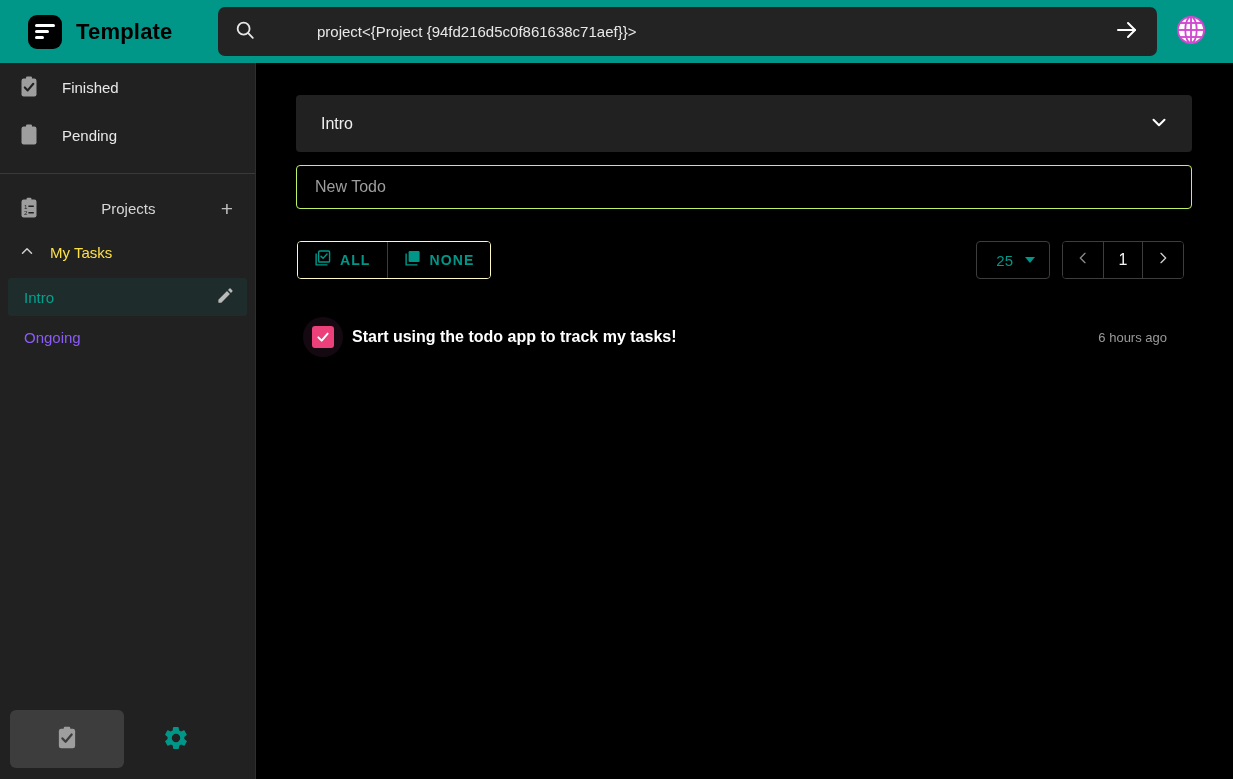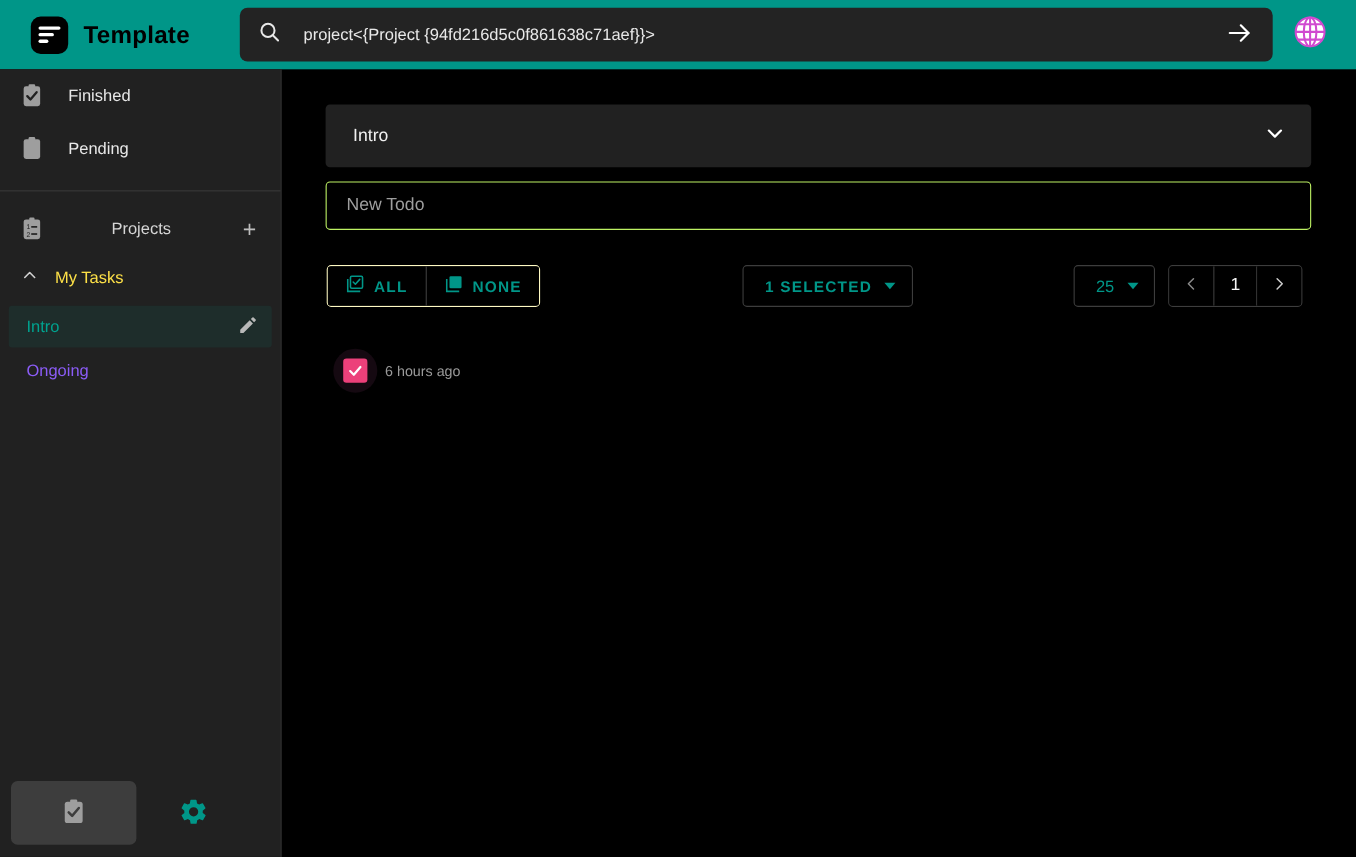--- a/index.html
+++ b/index.html
@@ -84,20 +84,21 @@
   }
   .search-icon { flex-shrink: 0; display: block; }
   .search-value {
     flex: 1;
     color: #e8e8e8;
     font-size: 15px;
     white-space: nowrap;
     overflow: hidden;
     text-overflow: ellipsis;
     padding-left: 6px;
+    margin-left: 41px;
   }
   .search-submit {
     background: none;
     border: none;
     cursor: pointer;
     display: flex;
     align-items: center;
     flex-shrink: 0;
     padding: 0;
   }
@@ -630,24 +631,20 @@
                 <path d="M2 5h2v15h15v2H2V5z" fill="#009688"></path>
                 <rect x="6.5" y="1.5" width="15.5" height="15.5" rx="1.6" fill="#009688"></rect>
               </svg>
             </span>
             <span>NONE</span>
           </button>
         </div>
 
         <div class="toolbar-spacer-a"></div>
 
-        <button class="selected-btn">
-          <span>1 SELECTED</span>
-          <span class="caret-teal"></span>
-        </button>
 
         <div class="toolbar-spacer-b"></div>
 
         <button class="pagesize-btn">
           <span>25</span>
           <span class="caret-teal"></span>
         </button>
 
         <div class="pager">
           <button class="pager-btn prev">
@@ -671,18 +668,19 @@
       <div class="todo-row">
         <span class="check-wrap">
           <span class="ripple">
             <span class="checkbox-on">
               <svg width="16" height="16" viewBox="0 0 24 24" fill="none" stroke="#ffffff" stroke-width="3" stroke-linecap="round" stroke-linejoin="round">
                 <polyline points="5,12.5 10,17.5 19,7"></polyline>
               </svg>
             </span>
           </span>
         </span>
+        <span class="todo-text">Start using the todo app to track my tasks!</span>
         <span class="todo-time">6 hours ago</span>
       </div>
 
     </div>
   </div>
 </div>
 
 </body></html>

